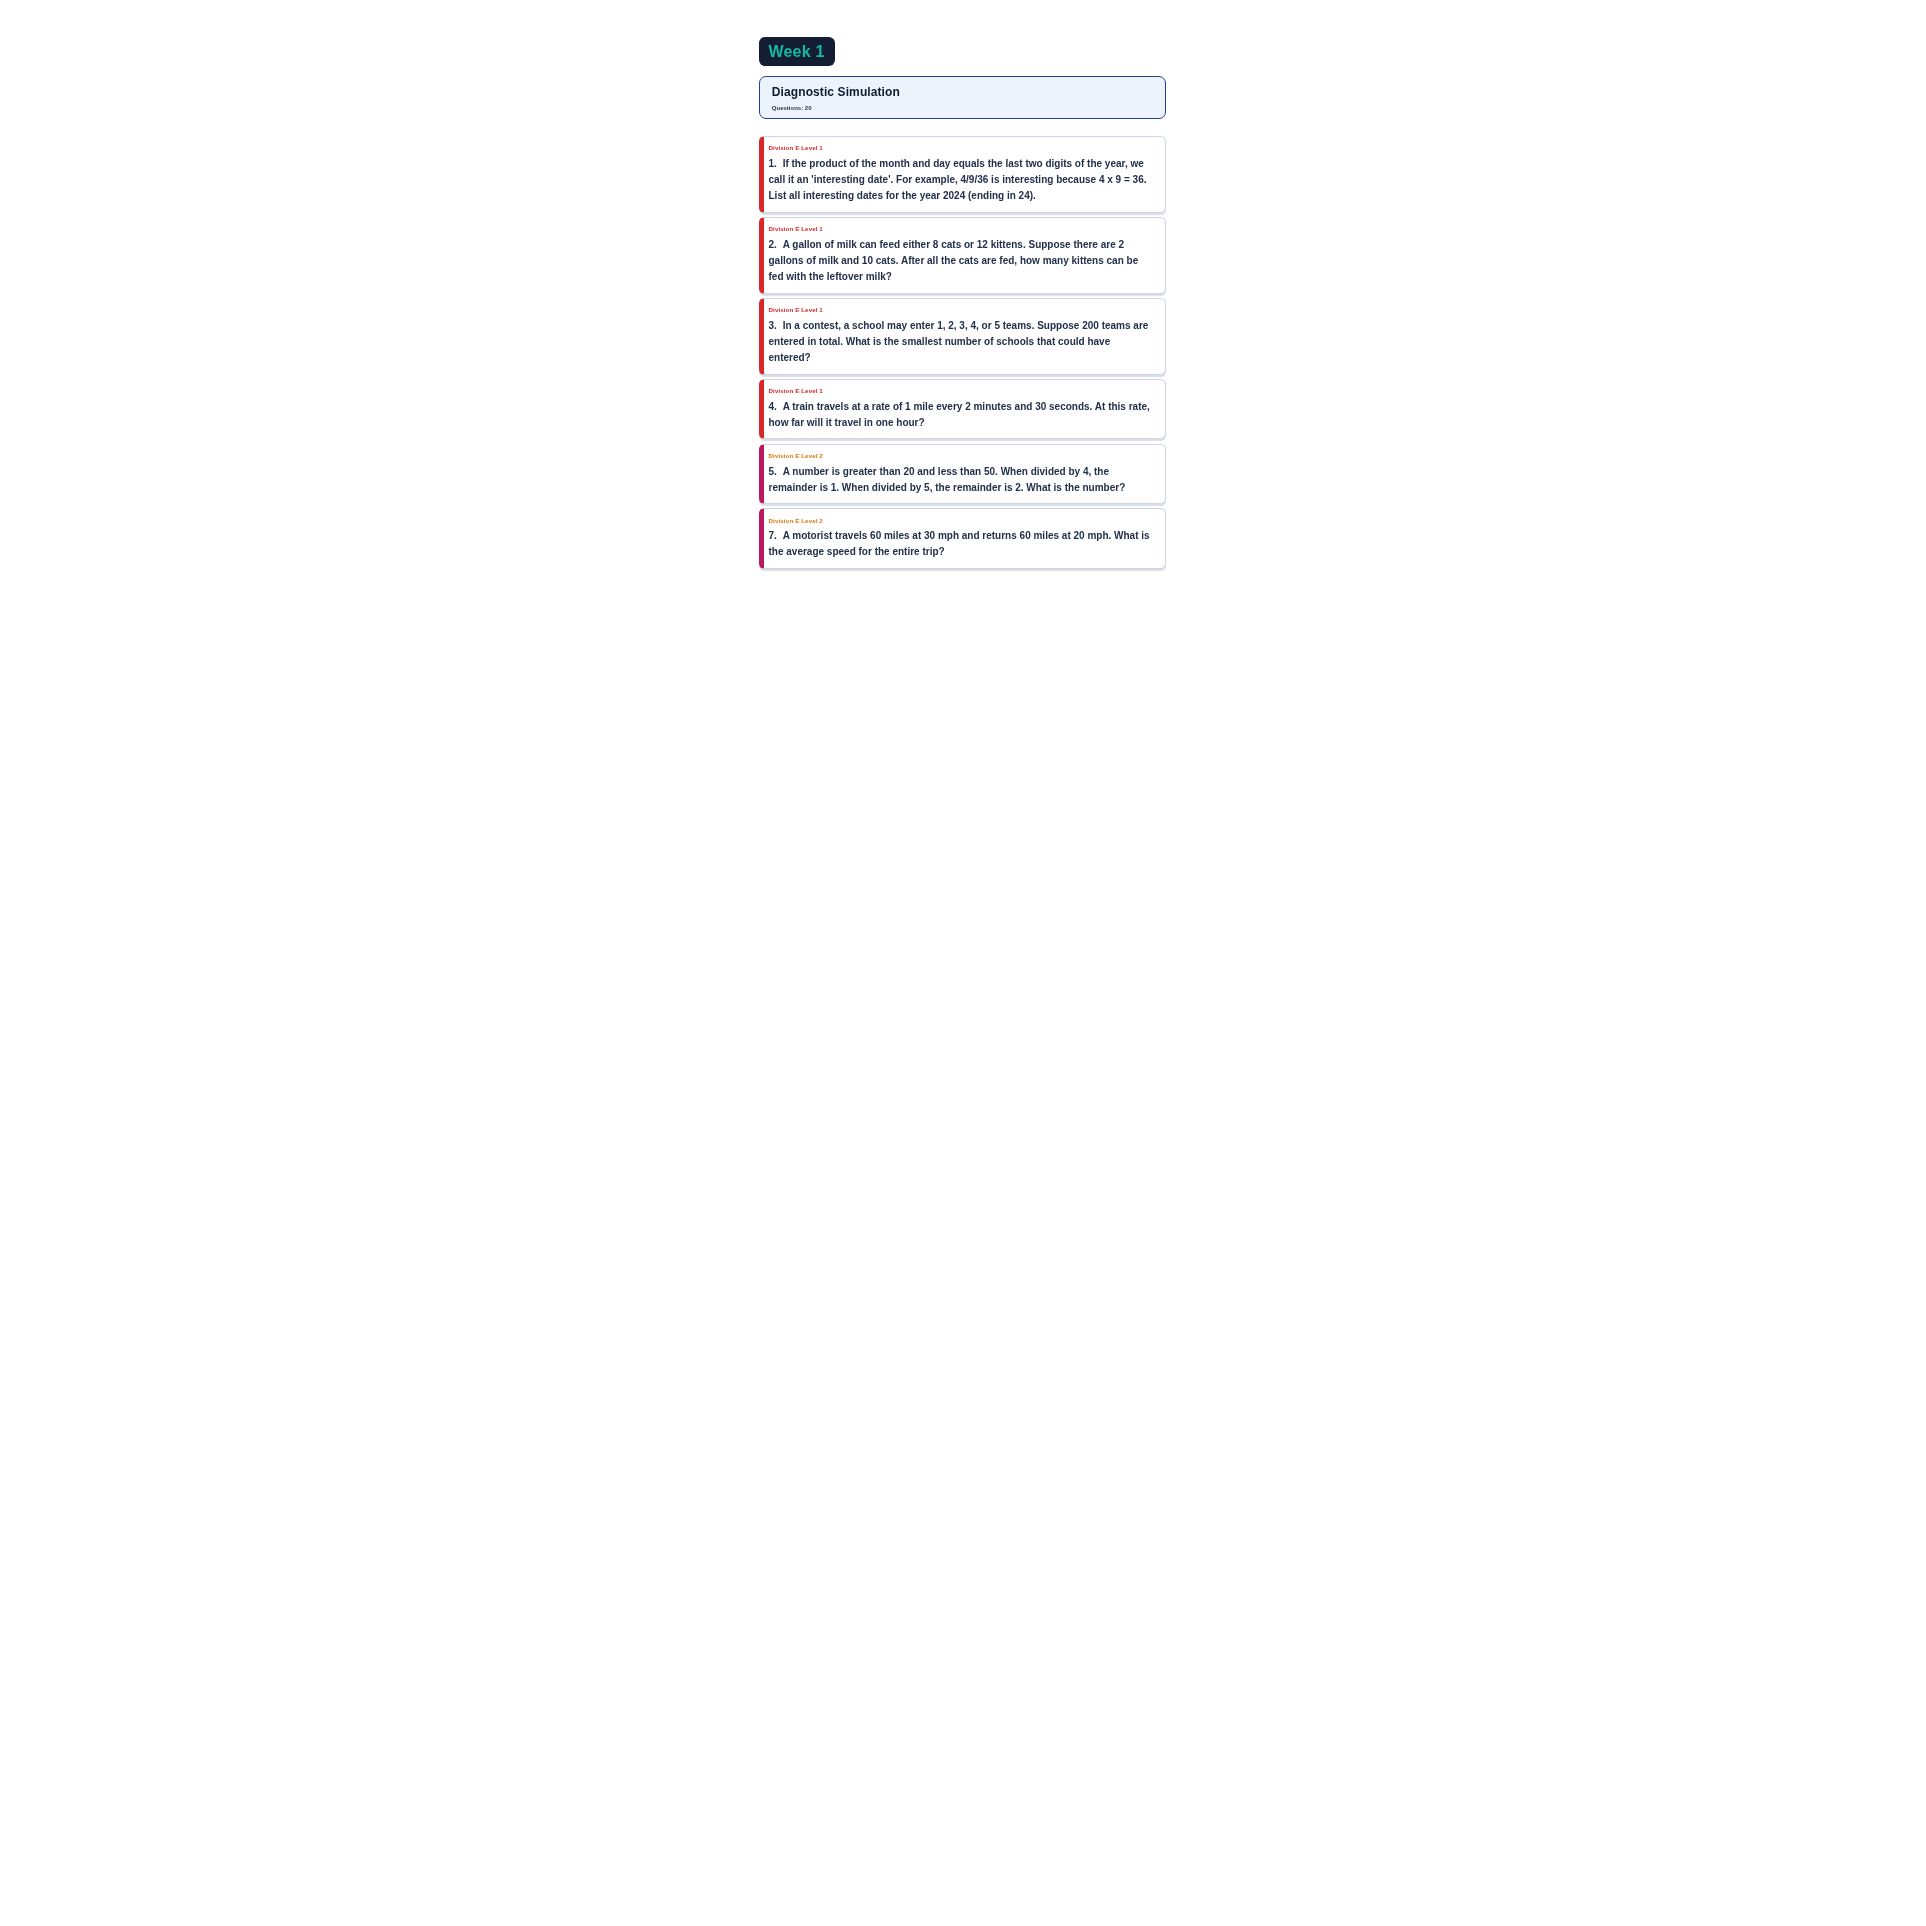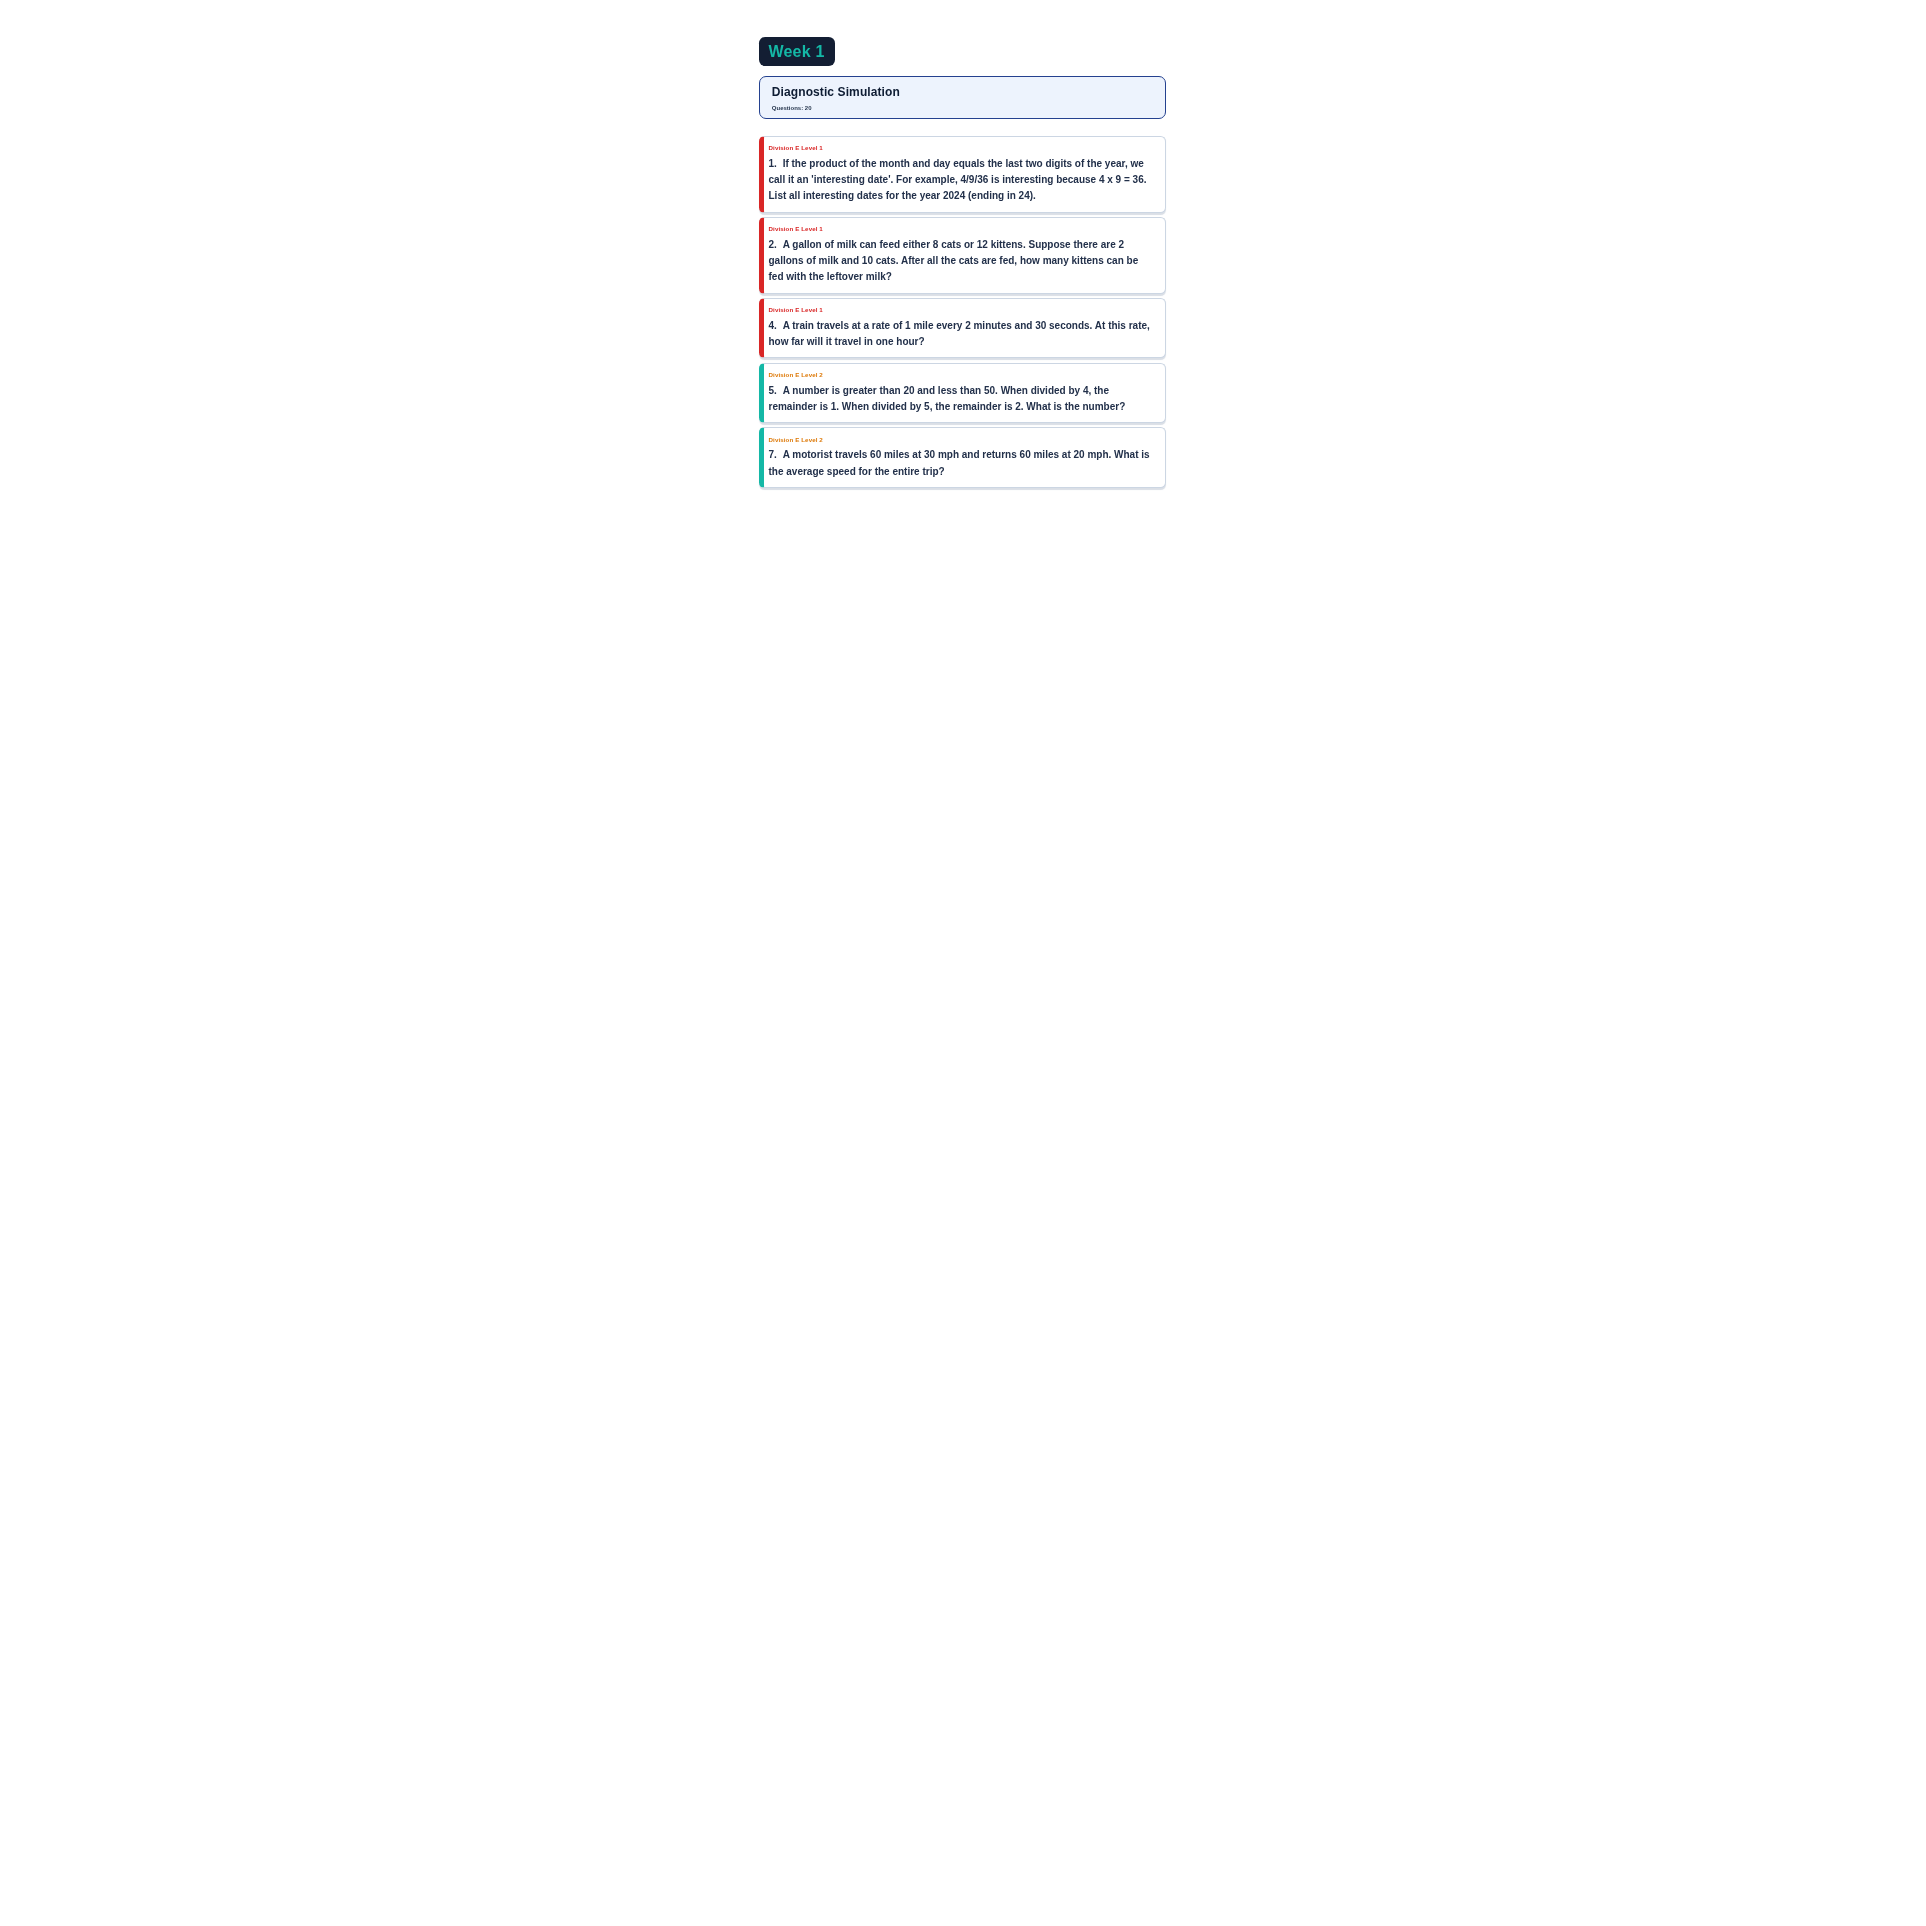--- a/index.html
+++ b/index.html
@@ -56,21 +56,21 @@
   .qcard {
     margin-top: 4.2px;
     background: #ffffff;
     border: 0.8px solid #ccd6e3;
     border-radius: 5.4px;
     padding: 7.3px 11.6px 7.3px 5px;
     box-shadow: 0 1.2px 0.8px rgba(148, 163, 184, 0.35);
   }
   .qcard.first { margin-top: 16.6px; }
   .qcard.level-1 { border-left: 5px solid #d92626; }
-  .qcard.level-2 { border-left: 5px solid #14b8a6; }
+  .qcard.level-2 { border-left: 5px solid #be185d; }
   .qlabel {
     font-size: 6.2px;
     font-weight: bold;
     letter-spacing: 0.1px;
   }
   .level-1 .qlabel { color: #d92626; }
   .level-2 .qlabel { color: #dd7806; }
   .qtext {
     margin-top: 4.6px;
     font-size: 10px;
@@ -96,20 +96,24 @@
     <div class="qcard level-1 first">
       <div class="qlabel">Division E Level 1</div>
       <div class="qtext"><span class="qnum">1.</span><span>If the product of the month and day equals the last two digits of the year, we call it an 'interesting date'. For example, 4/9/36 is interesting because 4 x 9 = 36. List all interesting dates for the year 2024 (ending in 24).</span></div>
     </div>
 
     <div class="qcard level-1">
       <div class="qlabel">Division E Level 1</div>
       <div class="qtext"><span class="qnum">2.</span><span>A gallon of milk can feed either 8 cats or 12 kittens. Suppose there are 2 gallons of milk and 10 cats. After all the cats are fed, how many kittens can be fed with the leftover milk?</span></div>
     </div>
 
+    <div class="qcard level-1">
+      <div class="qlabel">Division E Level 1</div>
+      <div class="qtext"><span class="qnum">3.</span><span>In a contest, a school may enter 1, 2, 3, 4, or 5 teams. Suppose 200 teams are entered in total. What is the smallest number of schools that could have entered?</span></div>
+    </div>
 
     <div class="qcard level-1">
       <div class="qlabel">Division E Level 1</div>
       <div class="qtext"><span class="qnum">4.</span><span>A train travels at a rate of 1 mile every 2 minutes and 30 seconds. At this rate, how far will it travel in one hour?</span></div>
     </div>
 
     <div class="qcard level-2">
       <div class="qlabel">Division E Level 2</div>
       <div class="qtext"><span class="qnum">5.</span><span>A number is greater than 20 and less than 50. When divided by 4, the remainder is 1. When divided by 5, the remainder is 2. What is the number?</span></div>
     </div>

